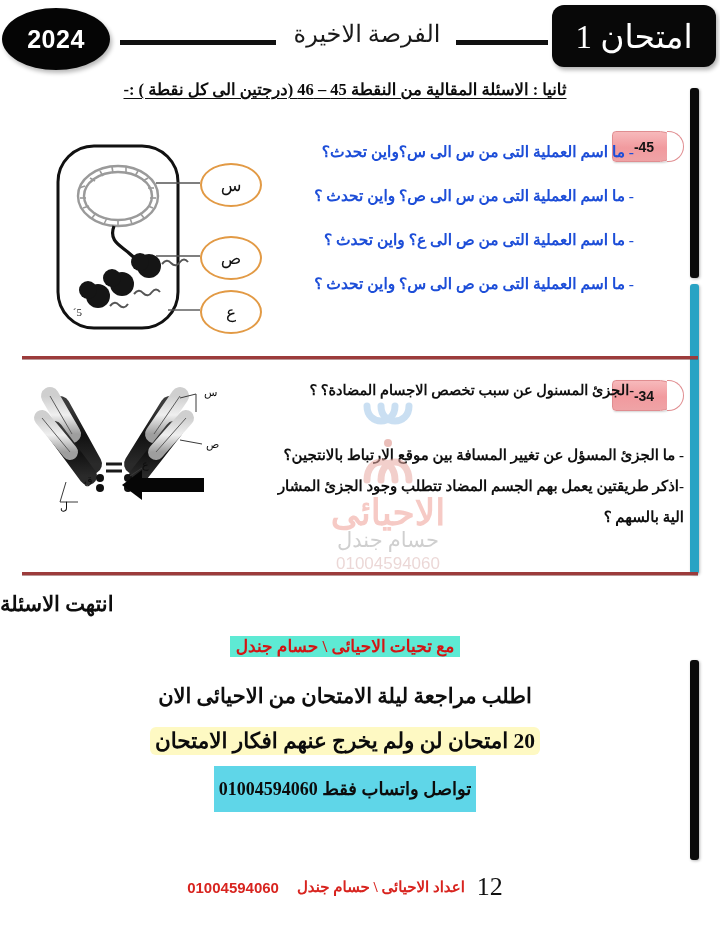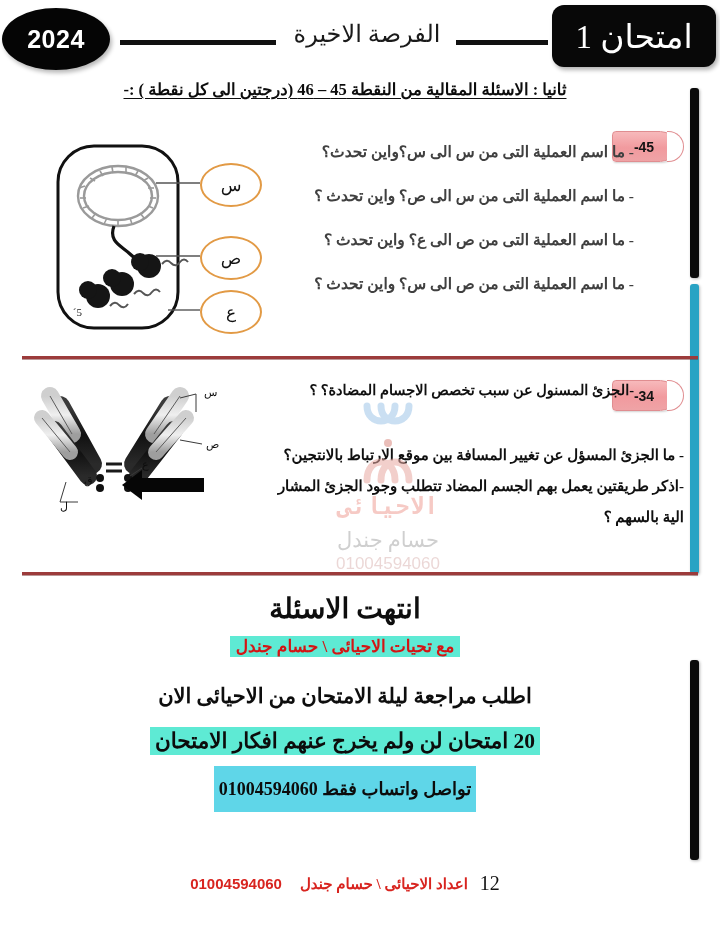--- a/index.html
+++ b/index.html
@@ -170,21 +170,21 @@
   }
   .q45-badge { left: 612px; top: 131px; }
   .q46-badge { left: 612px; top: 380px; }
 
   
   .q-lines {
     position: absolute;
     text-align: right;
     font-family: "Liberation Serif", serif;
     font-weight: bold;
-    color: #404040;
+    color: #1d4ed8;
   }
   .q45-lines {
     right: 86px;
     top: 130px;
     width: 372px;
     font-size: 15.5px;
     line-height: 44px;
   }
   .q45-lines .ln:first-child { padding-right: 0; }
   .q46-first {
@@ -265,25 +265,25 @@
     left: 50%;
     top: 0;
     transform: translateX(-50%);
     width: 78px;
     height: 86px;
   }
   .wm-main {
     position: absolute;
     left: 0; top: 92px;
     width: 100%;
-    font-size: 24px;
+    font-size: 36px;
     font-weight: bold;
     color: #e1503f;
     opacity: 0.55;
-    font-family: Liberation Mono, monospace;
+    font-family: Liberation Serif, serif;
   }
   .wm-sub {
     position: absolute;
     left: 0; top: 128px;
     width: 100%;
     font-size: 21px;
     color: #a8a8a8;
     font-family: "Liberation Serif", serif;
   }
   .wm-phone {
@@ -294,22 +294,22 @@
     color: #dcb8b6;
     direction: ltr;
     font-family: "Liberation Sans", sans-serif;
   }
 
   
   .end-text {
     position: absolute;
     top: 592px; left: 0;
     width: 690px;
-    text-align: center;
-    font-size: 28px;
+    text-align: left;
+    font-size: 21px;
     font-weight: bold;
     color: #0e0e0e;
     font-family: "Liberation Serif", serif;
   }
   .promo-row {
     position: absolute;
     left: 0;
     width: 690px;
     text-align: center;
   }
@@ -321,26 +321,27 @@
     padding: 1px 6px;
     font-family: "Liberation Serif", serif;
   }
   .plain-black {
     color: #0e0e0e;
     font-weight: bold;
     font-size: 21px;
     font-family: "Liberation Serif", serif;
   }
   .hl-yellow-black {
-    background: #5eead4;
+    background: #fef9c3;
     color: #0c0c0c;
     font-weight: bold;
     font-size: 21.5px;
     padding: 2px 5px;
     font-family: "Liberation Serif", serif;
+    border-radius: 6px;
   }
   .hl-cyan-black {
     background: #5fd6e8;
     color: #0c0c0c;
     font-weight: bold;
     font-size: 18px;
     padding: 13px 5px;
     font-family: "Liberation Serif", serif;
   }
   .row-greeting { top: 636px; }
@@ -350,21 +351,21 @@
 
   .footer {
     position: absolute;
     top: 872px;
     left: 0;
     width: 690px;
     text-align: center;
     direction: rtl;
   }
   .footer-page {
-    font-size: 20px;
+    font-size: 26px;
     color: #111111;
     font-family: "Liberation Serif", serif;
     vertical-align: middle;
   }
   .footer-credit {
     font-size: 15px;
     font-weight: bold;
     color: #d8241f;
     font-family: "Liberation Serif", serif;
     vertical-align: middle;

